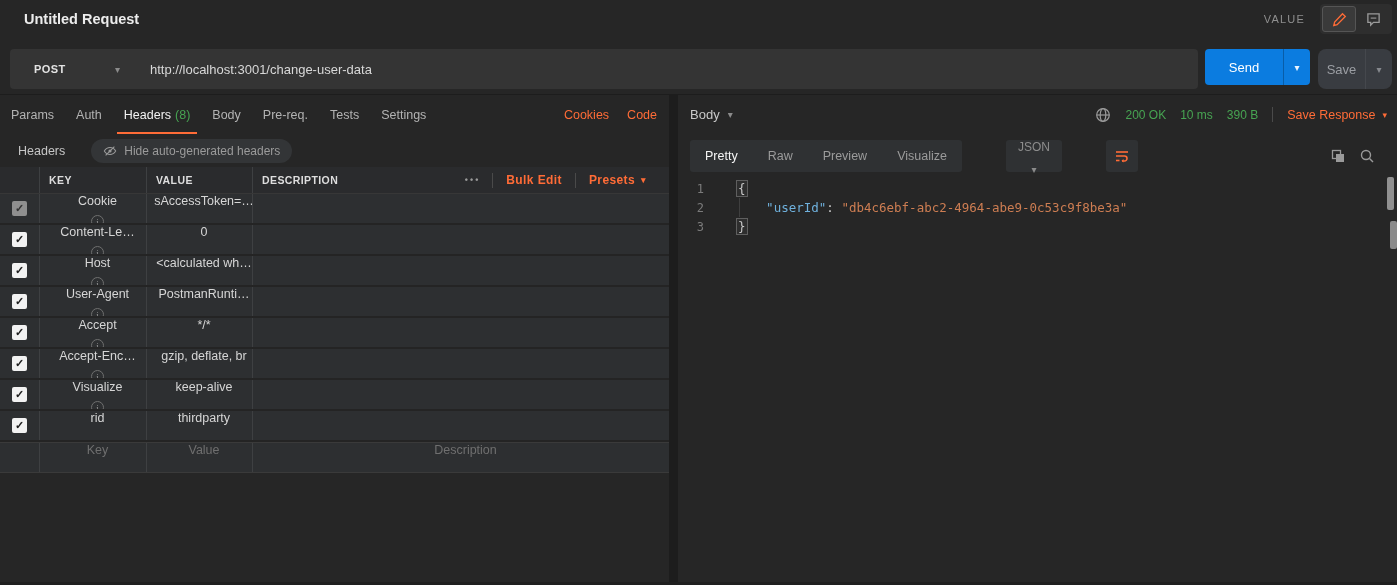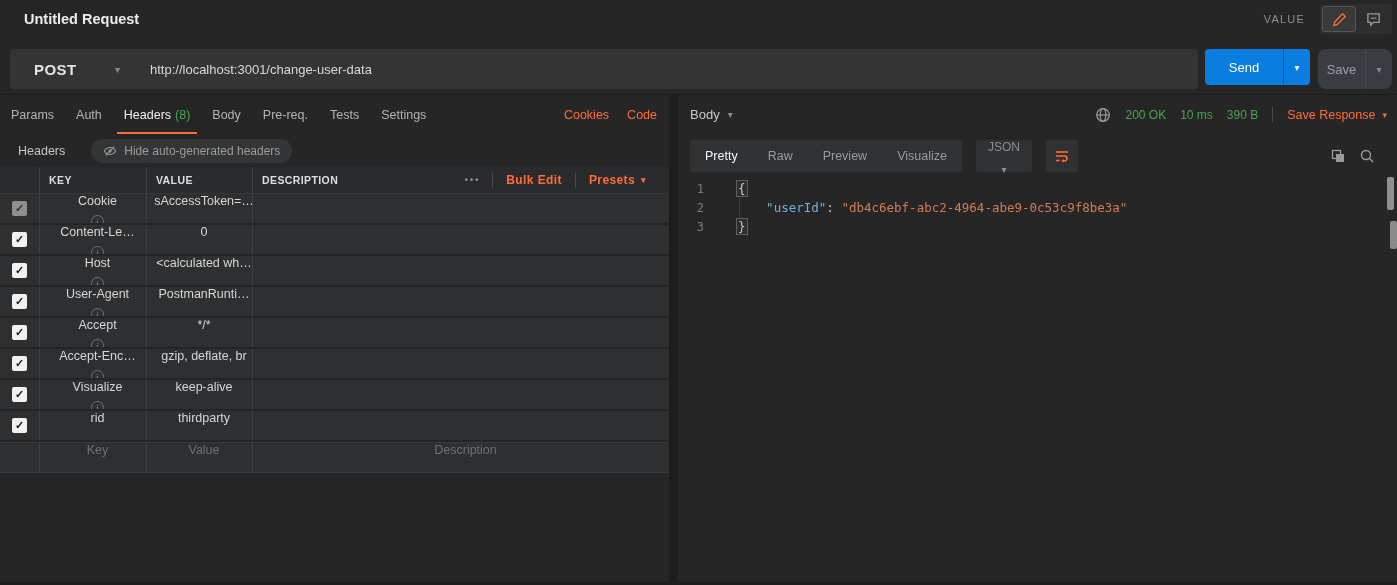--- a/index.html
+++ b/index.html
@@ -23,21 +23,21 @@
   .req-title{position:absolute;left:24px;top:11px;font-size:14.5px;font-weight:bold;color:#ececec;}
   .build-label{position:absolute;right:92px;top:13px;font-size:11px;letter-spacing:1.2px;color:#8f8f8f;}
   .mode-switch{position:absolute;right:5px;top:4px;height:30px;display:flex;background:#2e2e2e;border-radius:4px;padding:2px;}
   .mode-btn{width:34px;height:26px;display:flex;align-items:center;justify-content:center;border-radius:3px;}
   .mode-btn.active{background:#3a3a3a;border:1px solid #555;}
 
   
   .reqbar{position:absolute;top:44px;left:0;width:100%;height:50px;}
   .url-group{position:absolute;left:10px;top:5px;width:1188px;height:40px;background:#343434;border-radius:4px;display:flex;align-items:stretch;}
   .method-select{width:128px;display:flex;align-items:center;padding-left:24px;cursor:pointer;position:relative;}
-  .method-label{font-size:15px;font-weight:bold;color:#e3e3e3;letter-spacing:.4px;}
+  .method-label{font-size:11px;font-weight:bold;color:#e3e3e3;letter-spacing:.4px;}
   .method-caret{position:absolute;right:18px;color:#8b8b8b;font-size:10px;}
   .url-input{flex:1;background:transparent;border:none;outline:none;color:#d8d8d8;font-size:13px;padding-left:12px;font-family:"Liberation Sans",sans-serif;}
   .send-btn{position:absolute;left:1205px;top:5px;height:36px;display:flex;border-radius:4px;overflow:hidden;background:var(--send-blue);}
   .send-main{width:78px;display:flex;align-items:center;justify-content:center;color:#fff;font-size:13px;cursor:pointer;}
   .send-caret{width:27px;display:flex;align-items:center;justify-content:center;color:#eaf4ff;font-size:10px;border-left:1px solid rgba(0,0,0,.25);cursor:pointer;}
   .save-btn{position:absolute;left:1318px;top:5px;height:40px;display:flex;border-radius:8px;overflow:hidden;background:#393c41;}
   .save-main{width:47px;display:flex;align-items:center;justify-content:center;color:#9b9ea3;font-size:13px;cursor:pointer;}
   .save-caret{width:27px;display:flex;align-items:center;justify-content:center;color:#85888d;font-size:10px;border-left:1px solid #45484d;cursor:pointer;}
 
   .hdivider{position:absolute;top:94px;left:0;width:100%;height:1px;background:#1d1d1d;}
@@ -83,21 +83,21 @@
 
   
   .right-panel{position:absolute;top:95px;left:678px;width:719px;bottom:0;}
   .rheader{height:39px;position:relative;display:flex;align-items:center;}
   .body-select{margin-left:12px;display:flex;align-items:center;gap:8px;color:#c9c9c9;font-size:13px;cursor:pointer;}
   .caret-gray{color:#8b8b8b;font-size:10px;}
   .resp-meta{position:absolute;right:10px;top:0;height:39px;display:flex;align-items:center;gap:14px;}
   .meta-green{color:var(--success-green);font-size:12px;}
   .save-response{color:var(--accent-orange);font-size:12.5px;display:flex;align-items:center;gap:7px;cursor:pointer;}
 
-  .rtabs{position:absolute;top:45px;left:0;width:100%;height:32px;display:flex;align-items:center;padding-left:12px;}
+  .rtabs{position:absolute;top:45px;left:0;width:100%;height:32px;display:flex;align-items:center;padding-left:12px;gap:30px;}
   .seg{display:flex;background:#2f3133;border-radius:3px;overflow:hidden;height:32px;}
   .seg-item{display:flex;align-items:center;padding:0 15px;color:#9b9b9b;cursor:pointer;}
   .seg-item.active{color:#f5f5f5;}
   .json-select{margin-left:14px;height:32px;background:#2f3133;border-radius:3px;display:flex;align-items:center;gap:10px;padding:0 12px;color:#8d8d8d;font-size:12px;cursor:pointer;flex-direction:column;}
   .wrap-btn{margin-left:14px;width:32px;height:32px;background:#2f3133;border-radius:3px;display:flex;align-items:center;justify-content:center;cursor:pointer;}
   .resp-icons{position:absolute;right:22px;top:45px;height:32px;display:flex;align-items:center;gap:13px;}
   .icon-btn{cursor:pointer;display:flex;align-items:center;justify-content:center;}
 
   .editor{position:absolute;top:84px;left:0;right:14px;font-family:"DejaVu Sans Mono",monospace;}
   .codeline{display:flex;height:19px;align-items:center;}

